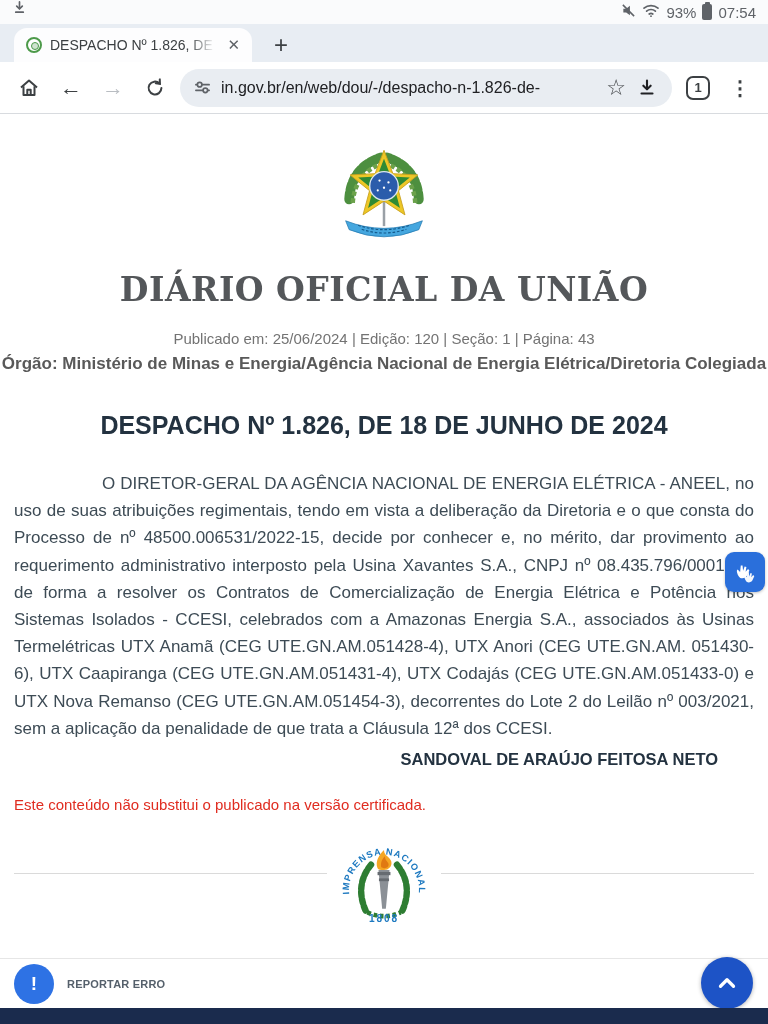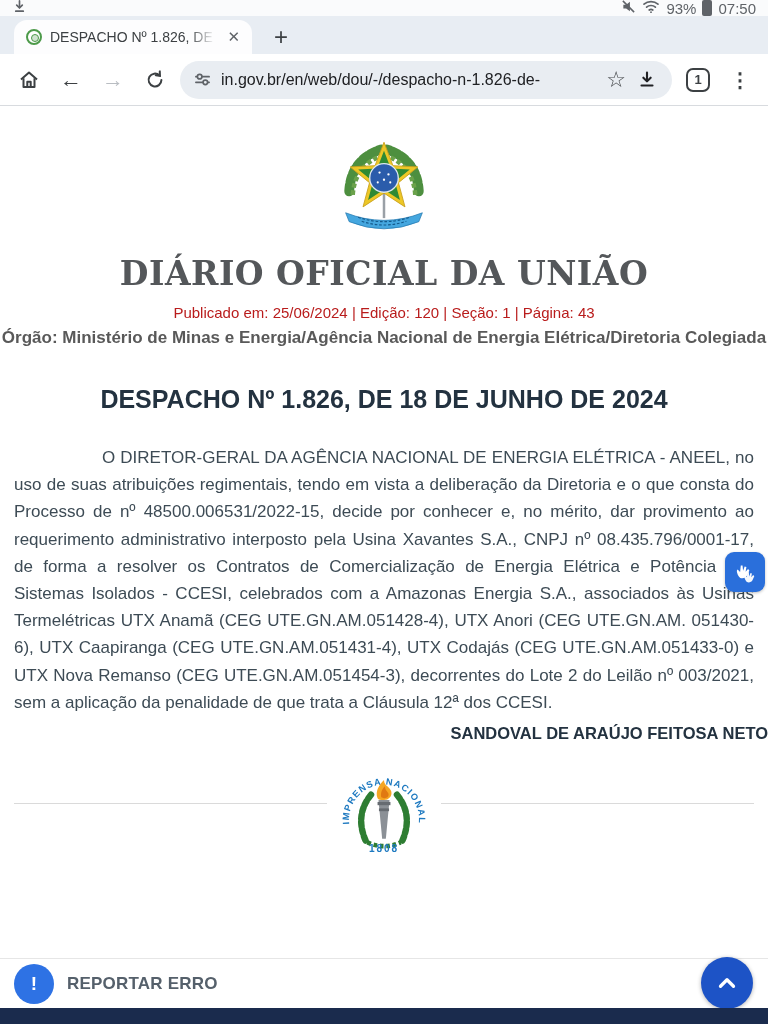--- a/index.html
+++ b/index.html
@@ -3,21 +3,21 @@
 <meta charset="utf-8">
 <style>
   * { box-sizing: border-box; margin: 0; padding: 0; }
   html,body { width:768px; height:1024px; }
   body {
     font-family:"Liberation Sans", sans-serif;
     background:#fff; position:relative; overflow:hidden;
   }
   
   .status-bar{
-    height:16px; background:#fafbfc; display:flex; align-items:center;
+    height:24px; background:#fafbfc; display:flex; 
     justify-content:space-between; padding:0 12px; color:#5f6368;
   }
   .status-right{ display:flex; align-items:center; gap:6px; }
   .status-text{ font-size:15px; color:#5f6368; }
   .battery-body{ width:10px; height:16px; background:#5f6368; border-radius:2px; position:relative; }
   .battery-body::before{ content:""; position:absolute; top:-2px; left:2.5px; width:5px; height:2px; background:#5f6368; border-radius:1px 1px 0 0;}
   
   .tab-strip{
     height:38px; background:#e8edf3; display:flex; align-items:flex-end; padding-left:14px;
   }
@@ -51,30 +51,30 @@
     width:24px; height:24px; border:2.5px solid #3c4043; border-radius:7px;
     display:flex; align-items:center; justify-content:center;
     font-size:13px; font-weight:bold; color:#3c4043; margin:0 10px;
   }
   .menu-dots{ font-size:20px; font-weight:bold; color:#3c4043; padding:0 10px; }
   
   .content{ text-align:center; }
   .coat-of-arms{ margin-top:30px; }
   .dou-title{
     font-family:"DejaVu Serif", serif; font-size:33px; font-weight:bold;
-    color:#54575a; margin-top:14px; letter-spacing:0.5px;
-  }
-  .pub-line{ margin-top:11px; font-size:15px; color:#b91c1c; }
+    color:#54575a; margin-top:22px; letter-spacing:0.5px;
+  }
+  .pub-line{ margin-top:21px; font-size:15px; color:#737373; }
   .organ-line{ margin-top:7px; font-size:17px; font-weight:bold; color:#595959; }
   .doc-heading{ margin-top:37px; font-size:25px; font-weight:bold; color:#233240; }
   .doc-body{
     margin:30px 14px 0; text-align:justify; font-size:17px; line-height:1.6;
     color:#3d4b55; text-indent:88px;
   }
-  .signature{ margin-top:8px; text-align:right;
+  .signature{ margin-top:8px; padding-right:50px; text-align:right;
     font-size:16.5px; font-weight:bold; color:#233240; }
   .disclaimer{ margin:27px 14px 0; text-align:left; font-size:15px; color:#e02c20; }
   .logo-divider{ position:relative; margin-top:24px; height:96px; }
   .divider-line{ position:absolute; top:36px; left:14px; right:14px; border-top:1px solid #dadada; }
   .imprensa-logo{ position:absolute; left:50%; transform:translateX(-50%); top:0; background:#fff; padding:0 10px; }
   
   .vlibras{
     position:absolute; top:552px; right:3px; width:40px; height:40px;
     background:#2a6fdb; border-radius:9px; display:flex; align-items:center;
     justify-content:center; box-shadow:0 1px 3px rgba(0,0,0,.25);
@@ -82,21 +82,21 @@
   
   .footer-bar{
     position:absolute; left:0; right:0; bottom:16px; height:50px; background:#fff;
     border-top:1px solid #e6e6e6; display:flex; align-items:center; padding:0 14px;
   }
   .report-error{ display:flex; align-items:center; gap:13px; }
   .excl-circle{
     width:40px; height:40px; border-radius:50%; background:#2e72e4; color:#fff;
     display:flex; align-items:center; justify-content:center; font-size:19px; font-weight:bold;
   }
-  .report-label{ font-size:17px; font-weight:bold; color:#55606b; letter-spacing:0.2px; }
+  .report-label{ font-size:11px; font-weight:bold; color:#55606b; letter-spacing:0.2px; }
   .scroll-top{
     position:absolute; right:15px; top:-2px; width:52px; height:52px; border-radius:50%;
     background:#1d53c6; display:flex; align-items:center; justify-content:center;
     box-shadow:0 1px 4px rgba(0,0,0,.3);
   }
   .bottom-strip{ position:absolute; left:0; right:0; bottom:0; height:16px; background:#1a2b4d; }
 </style>
 </head>
 <body>
 
@@ -118,21 +118,21 @@
     <span>
       <svg width="18" height="15" viewBox="0 0 18 15" fill="none" stroke="#5f6368" stroke-width="1.7" stroke-linecap="round">
         <path d="M2 5.2a10.5 10.5 0 0 1 14 0"></path>
           <path d="M4.6 8.2a6.5 6.5 0 0 1 8.8 0"></path>
           <path d="M7.2 11a3.2 3.2 0 0 1 3.6 0"></path>
         <circle cx="9" cy="13.2" r="0.9" fill="#5f6368" stroke="none"></circle>
       </svg>
     </span>
     <span class="status-text">93%</span>
     <span class="battery-body"></span>
-    <span class="status-text">07:50</span>
+    <span class="status-text">07:54</span>
   </div>
 </div>
 
 <div class="tab-strip">
   <div class="tab">
     <span class="favicon"></span>
     <span class="tab-title">DESPACHO Nº 1.826, DE 18</span>
     <span class="tab-close">✕</span>
   </div>
   <span class="new-tab">+</span>
@@ -199,20 +199,21 @@
       <path d="M40 95.5 Q65 104 90 95.5" stroke="#145a8c" stroke-width="1.3" fill="none" stroke-dasharray="3 2"></path>
     </svg>
   </div>
 
   <div class="dou-title">DIÁRIO OFICIAL DA UNIÃO</div>
   <div class="pub-line">Publicado em: 25/06/2024 | Edição: 120 | Seção: 1 | Página: 43</div>
   <div class="organ-line">Órgão: Ministério de Minas e Energia/Agência Nacional de Energia Elétrica/Diretoria Colegiada</div>
   <div class="doc-heading">DESPACHO Nº 1.826, DE 18 DE JUNHO DE 2024</div>
   <p class="doc-body">O DIRETOR-GERAL DA AGÊNCIA NACIONAL DE ENERGIA ELÉTRICA - ANEEL, no uso de suas atribuições regimentais, tendo em vista a deliberação da Diretoria e o que consta do Processo de nº 48500.006531/2022-15, decide por conhecer e, no mérito, dar provimento ao requerimento administrativo interposto pela Usina Xavantes S.A., CNPJ nº 08.435.796/0001-17, de forma a resolver os Contratos de Comercialização de Energia Elétrica e Potência nos Sistemas Isolados - CCESI, celebrados com a Amazonas Energia S.A., associados às Usinas Termelétricas UTX Anamã (CEG UTE.GN.AM.051428-4), UTX Anori (CEG UTE.GN.AM. 051430-6), UTX Caapiranga (CEG UTE.GN.AM.051431-4), UTX Codajás (CEG UTE.GN.AM.051433-0) e UTX Nova Remanso (CEG UTE.GN.AM.051454-3), decorrentes do Lote 2 do Leilão nº 003/2021, sem a aplicação da penalidade de que trata a Cláusula 12ª dos CCESI.</p>
   <div class="signature">SANDOVAL DE ARAÚJO FEITOSA NETO</div>
+  <div class="disclaimer">Este conteúdo não substitui o publicado na versão certificada.</div>
 
   <div class="logo-divider">
     <div class="divider-line"></div>
     <div class="imprensa-logo">
       <svg width="94" height="92" viewBox="0 0 100 100">
         <defs>
             <path id="tArc" d="M13 66 A38 38 0 1 1 87 66" fill="none"></path>
           </defs>
         <text font-size="10" font-weight="bold" fill="#1d79c0" letter-spacing="1.2" font-family="Liberation Sans, sans-serif">
           <textPath href="#tArc" startOffset="4">IMPRENSA NACIONAL</textPath>

